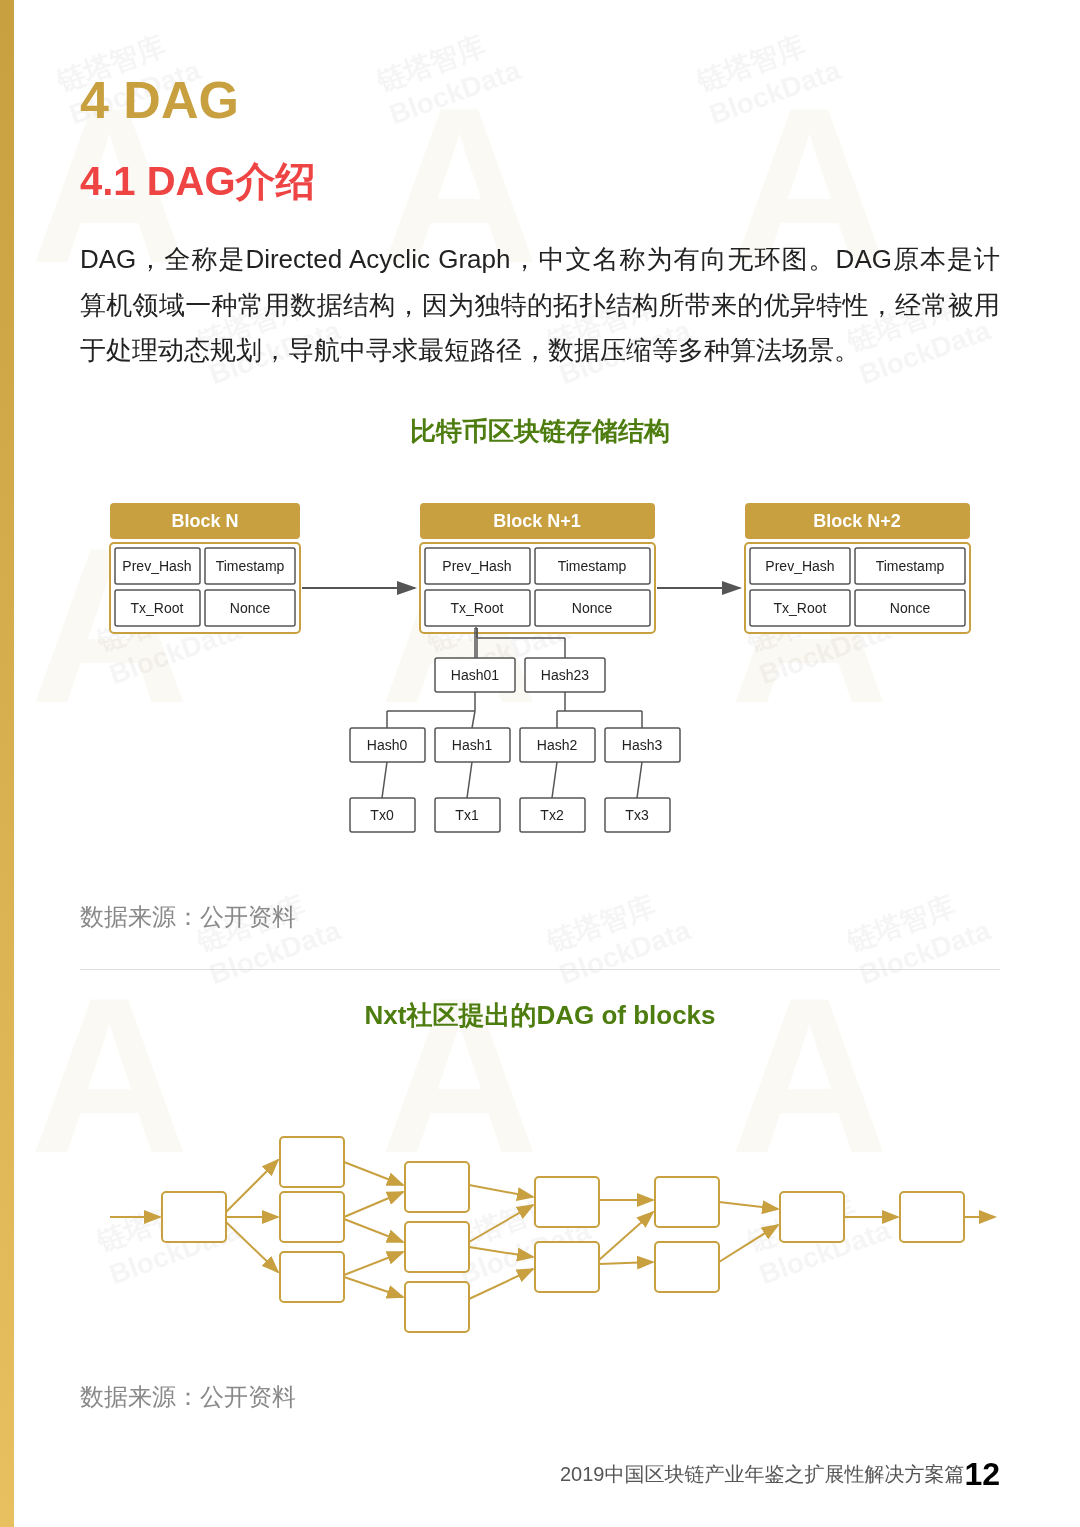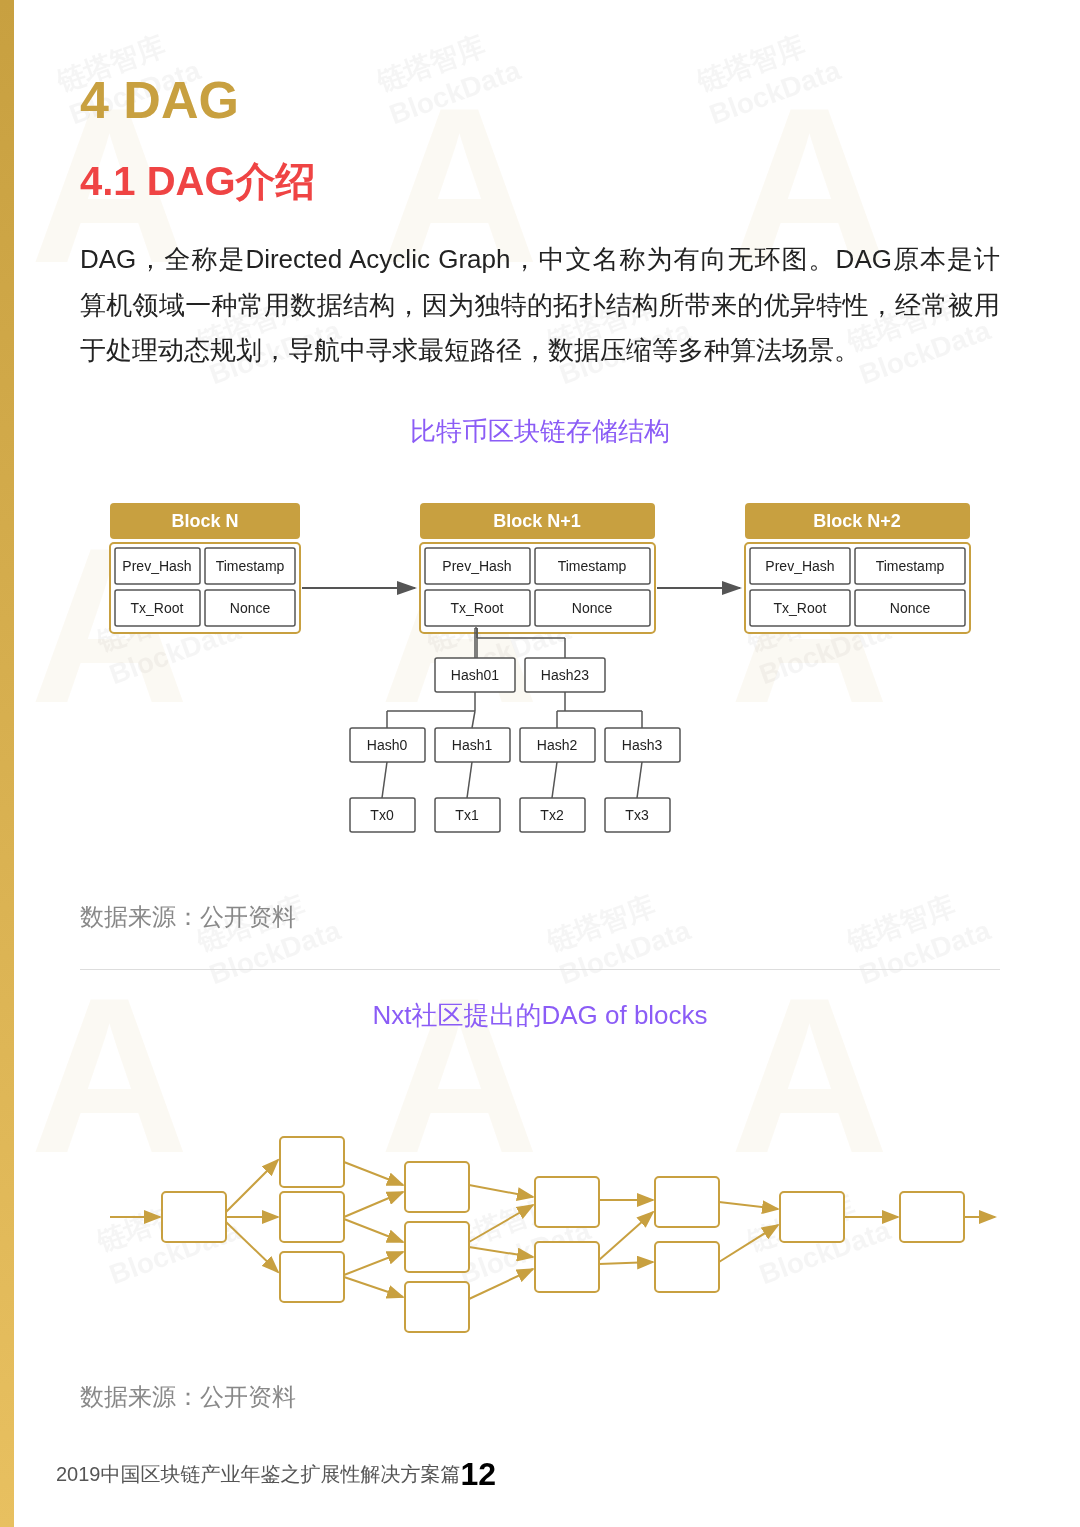--- a/index.html
+++ b/index.html
@@ -60,22 +60,22 @@
       line-height: 1.75;
       color: #222;
       margin-bottom: 40px;
       text-align: justify;
       margin-top: 9px;
     }
 
     
     .diagram-title {
       font-size: 26px;
-      font-weight: normal;
-      color: #8b5cf6;
+      font-weight: bold;
+      color: #4d7c0f;
       text-align: center;
       margin-bottom: 24px;
     }
 
     
     .blockchain-diagram {
       width: 100%;
       margin-bottom: 8px;
       display: flex;
       flex-direction: column;
@@ -94,23 +94,23 @@
       margin-top: 10px;
     }
 
     
     .footer {
       position: absolute;
       bottom: 36px;
       left: 0;
       right: 0;
       display: flex;
-      justify-content: flex-start;
+      justify-content: flex-end;
       align-items: center;
-      padding: 0 56px;
+      padding: 0 80px;
       font-size: 20px;
       color: #555;
     }
 
     .footer-page {
       font-size: 32px;
       font-weight: bold;
       color: #000000;
     }
 

